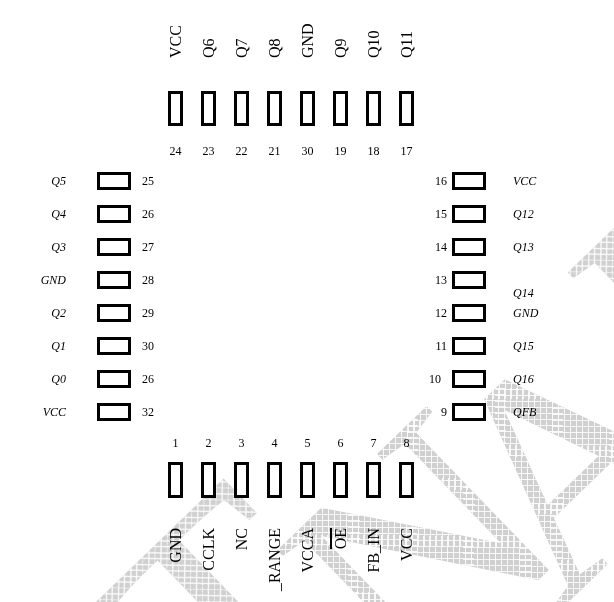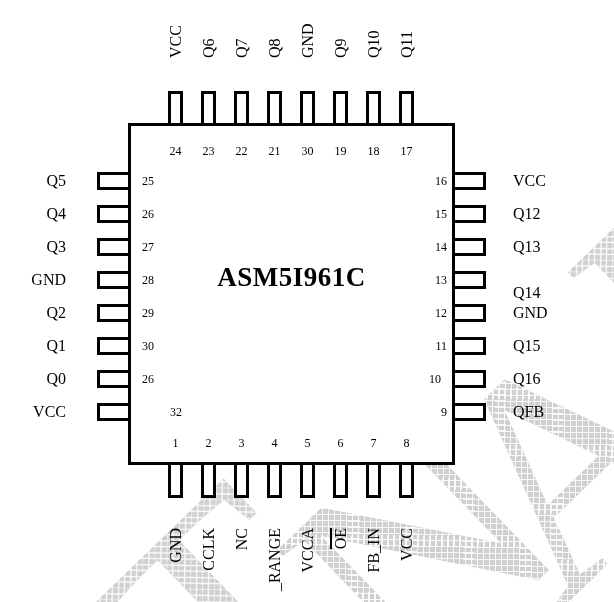--- a/index.html
+++ b/index.html
@@ -48,42 +48,39 @@
   .num-right { width:40px; text-align:right; }
 
   
   .vlabel {
     position:absolute; height:18px; line-height:18px; font-size:16px;
     transform:rotate(-90deg); white-space:nowrap; z-index:4;
   }
   .vlabel-top    { width:70px; text-align:left; }
   .vlabel-bottom { width:90px; text-align:right; }
   .hlabel {
-    position:absolute; height:18px; line-height:18px; font-size:16px;
-    white-space:nowrap; z-index:4;
+    position:absolute; height:18px; line-height:18px; font-size:12px;
+    white-space:nowrap; z-index:4;font-style:italic;
   }
   .hlabel-left  { left:0;     width:66px; text-align:right; }
   .hlabel-right { left:513px; width:96px; text-align:left; }
 
   .overline { border-top:2px solid #000; padding-top:0; }
 </style>
 </head>
 <body>
 
 <div class="stage">
   <div class="watermark">
       <span class="wm-letter" style="left: 228px; top: 612px; transform: translate(-50%, -50%) rotate(-44deg);">T</span>
       <span class="wm-letter" style="left: 420px; top: 550px; transform: translate(-50%, -50%) rotate(-44deg);">N</span>
       <span class="wm-letter" style="left: 566px; top: 460px; transform: translate(-50%, -50%) rotate(-44deg);">A</span>
       <span class="wm-letter" style="left: 692px; top: 290px; transform: translate(-50%, -50%) rotate(-44deg);">P</span>
     </div>
 
-  <div class="chip-body">
-    <div class="chip-title">ASM5I961C</div>
-  </div>
 <div class="stub stub-top" style="left: 167.5px; top: 91px;"></div>
     <div class="pin-num num-top" style="left: 159.5px; top: 142px;">24</div>
     <div class="vlabel vlabel-top" style="left: 140.5px; top: 14px;">VCC</div>
     <div class="stub stub-top" style="left: 200.5px; top: 91px;"></div>
     <div class="pin-num num-top" style="left: 192.5px; top: 142px;">23</div>
     <div class="vlabel vlabel-top" style="left: 173.5px; top: 14px;">Q6</div>
     <div class="stub stub-top" style="left: 233.5px; top: 91px;"></div>
     <div class="pin-num num-top" style="left: 225.5px; top: 142px;">22</div>
     <div class="vlabel vlabel-top" style="left: 206.5px; top: 14px;">Q7</div>
     <div class="stub stub-top" style="left: 266.5px; top: 91px;"></div>
@@ -140,21 +137,21 @@
     <div class="stub stub-side" style="left: 97px; top: 304px;"></div>
     <div class="pin-num num-left" style="left: 142px; top: 304px;">29</div>
     <div class="hlabel hlabel-left" style="top: 304px;">Q2</div>
     <div class="stub stub-side" style="left: 97px; top: 337px;"></div>
     <div class="pin-num num-left" style="left: 142px; top: 337px;">30</div>
     <div class="hlabel hlabel-left" style="top: 337px;">Q1</div>
     <div class="stub stub-side" style="left: 97px; top: 370px;"></div>
     <div class="pin-num num-left" style="left: 142px; top: 370px;">26</div>
     <div class="hlabel hlabel-left" style="top: 370px;">Q0</div>
     <div class="stub stub-side" style="left: 97px; top: 403px;"></div>
-    <div class="pin-num num-left" style="left: 142px; top: 403px; text-align: right;">32</div>
+    <div class="pin-num num-left" style="left: 142px; top: 403px;">32</div>
     <div class="hlabel hlabel-left" style="top: 403px;">VCC</div>
     <div class="stub stub-side" style="left: 452px; top: 172px;"></div>
     <div class="pin-num num-right" style="left: 407px; top: 172px;">16</div>
     <div class="hlabel hlabel-right" style="top: 172px;">VCC</div>
     <div class="stub stub-side" style="left: 452px; top: 205px;"></div>
     <div class="pin-num num-right" style="left: 407px; top: 205px;">15</div>
     <div class="hlabel hlabel-right" style="top: 205px;">Q12</div>
     <div class="stub stub-side" style="left: 452px; top: 238px;"></div>
     <div class="pin-num num-right" style="left: 407px; top: 238px;">14</div>
     <div class="hlabel hlabel-right" style="top: 238px;">Q13</div>

